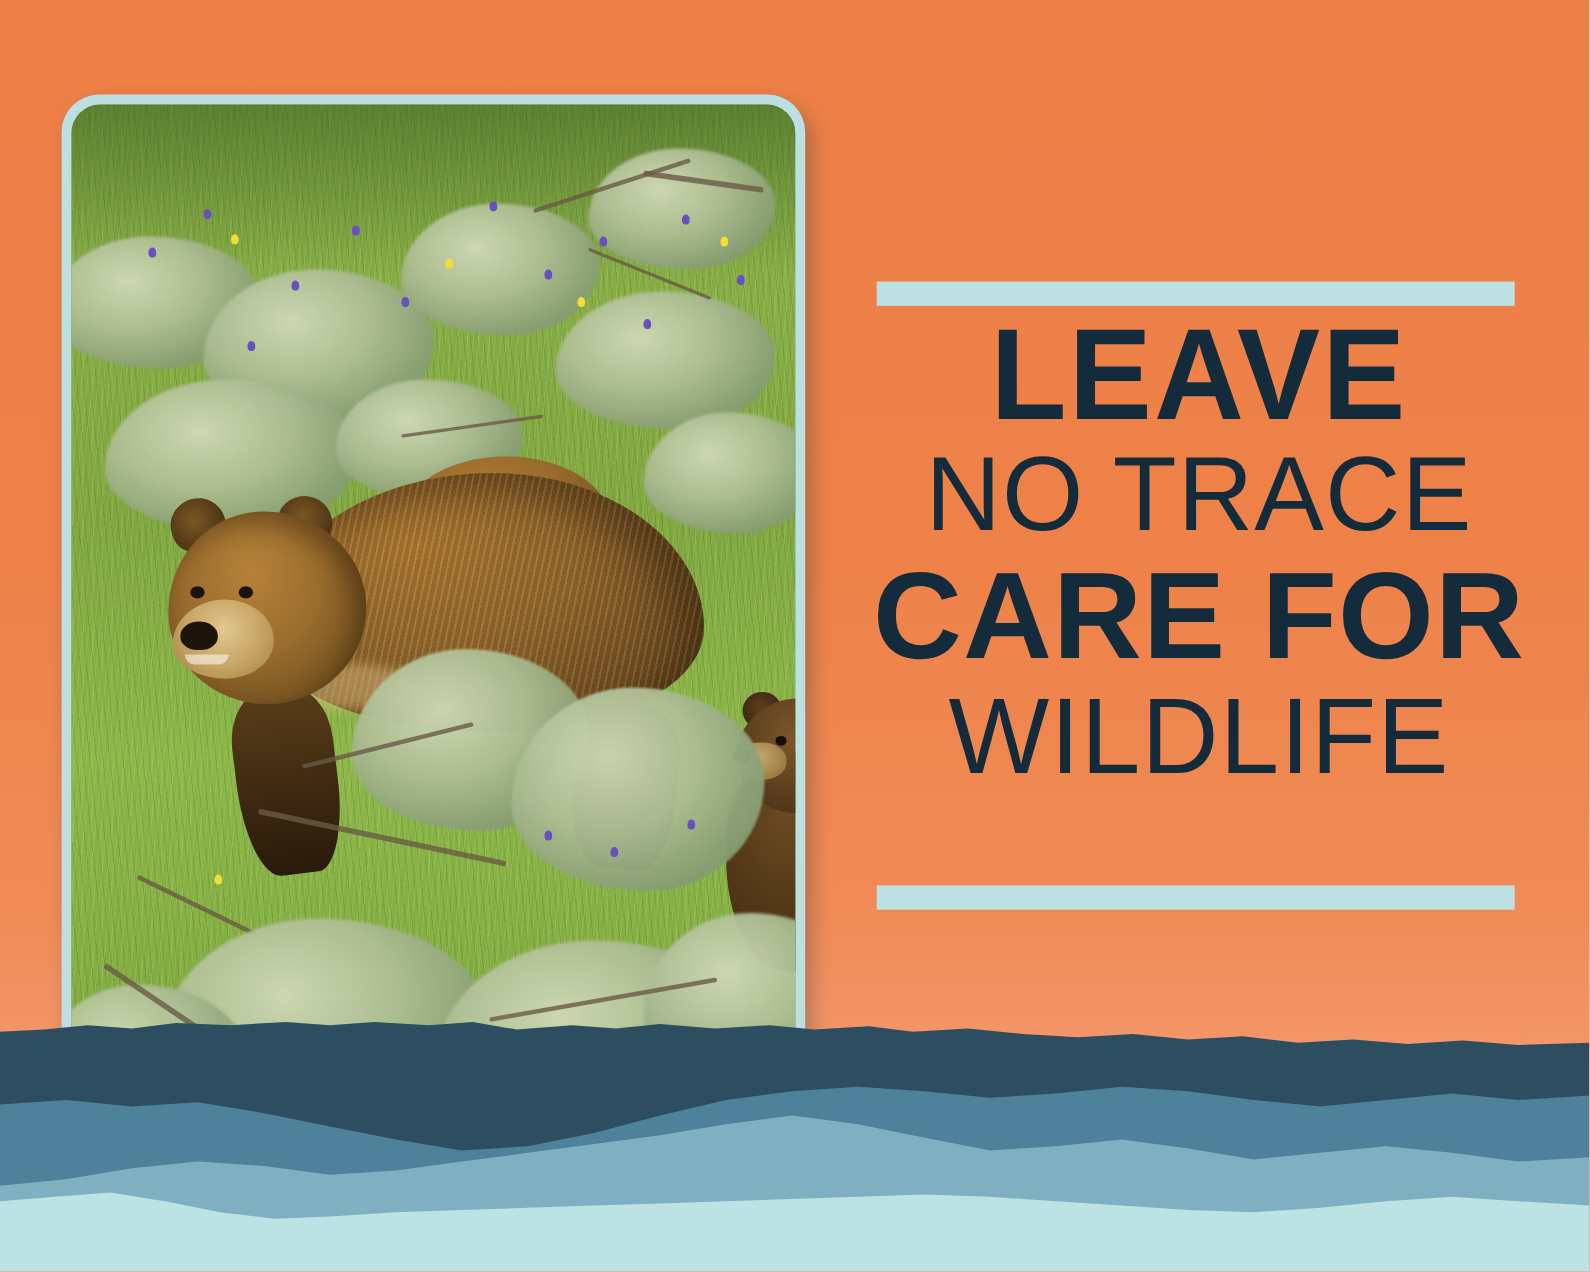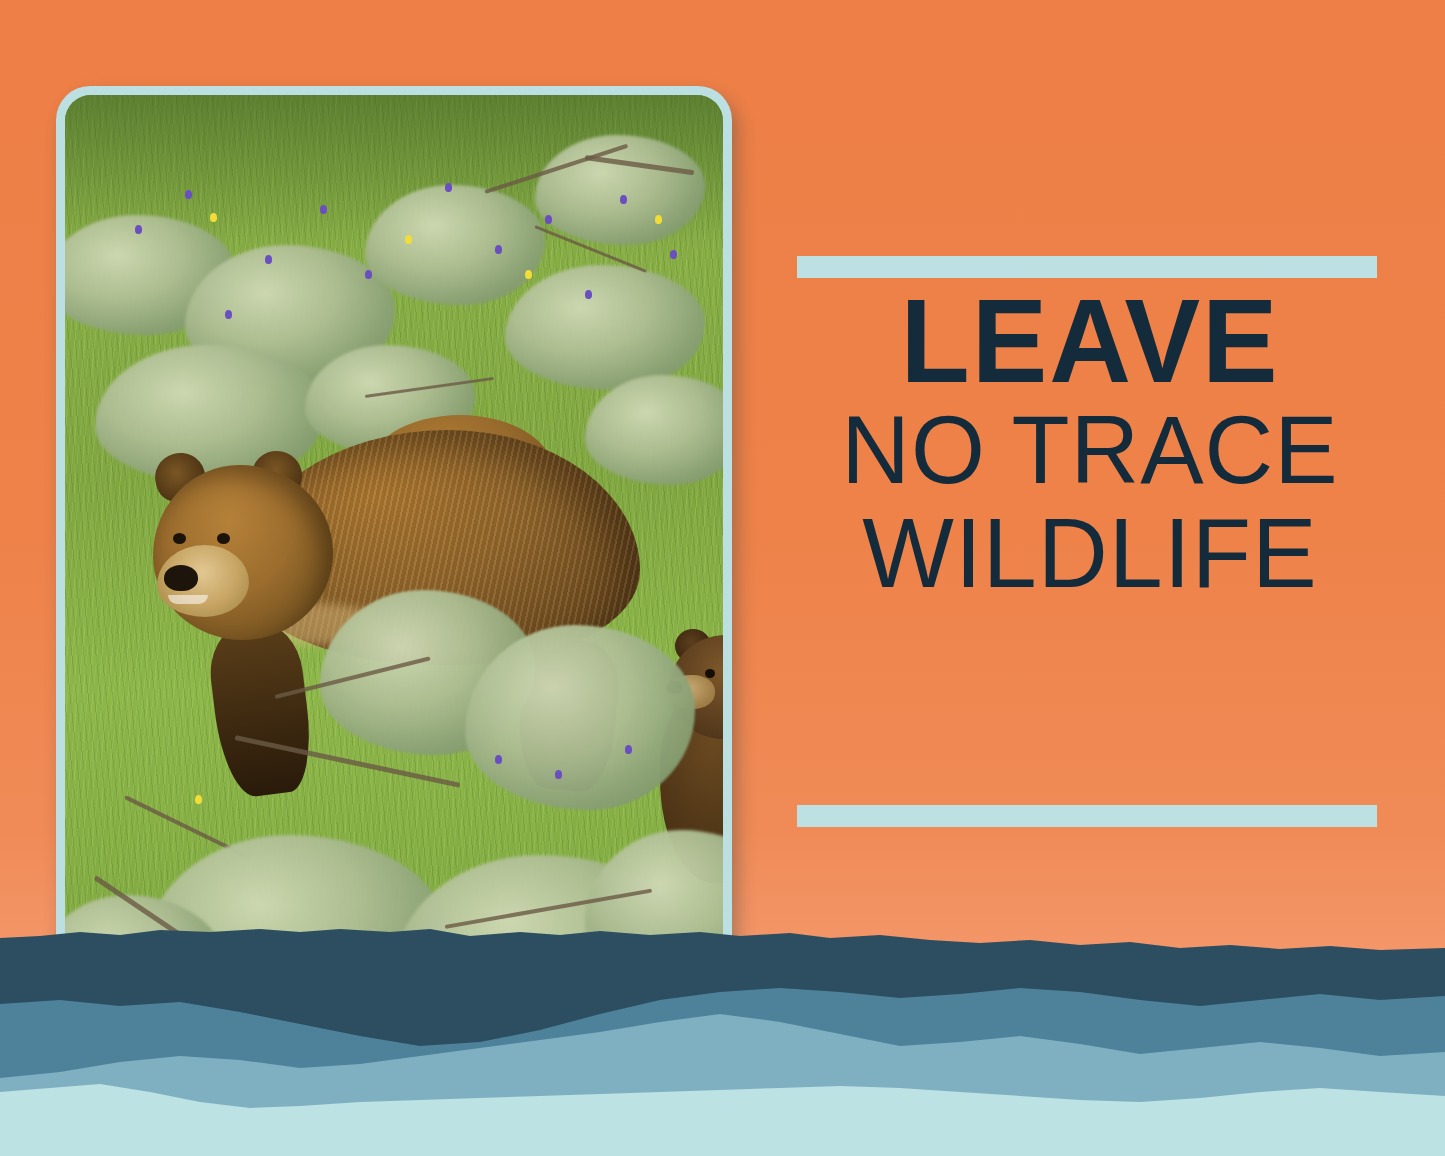--- a/index.html
+++ b/index.html
@@ -388,20 +388,21 @@
       <div class="flower fl-yellow" style="left:300px; top:940px;"></div>
     </div>
   </div>
 
   <div class="text-panel">
     <div class="accent-bar accent-top"></div>
 
     <div class="headline-block">
       <span class="line line-leave">LEAVE</span>
       <span class="line line-notrace">NO TRACE</span>
+      <span class="line line-carefor">CARE FOR</span>
       <span class="line line-wildlife">WILDLIFE</span>
     </div>
 
     <div class="accent-bar accent-bottom"></div>
   </div>
 
   <div class="landscape">
     <svg viewBox="0 0 1445 260" preserveAspectRatio="none" xmlns="http://www.w3.org/2000/svg">
       <path d="M0,42 L40,40 L80,36 L120,39 L160,34 L210,36 L260,33 L300,36 L340,33 L390,36 L430,33 L470,40 L520,36 L560,39 L600,35 L650,39 L700,36 L740,40 L790,37 L830,42 L880,39 L930,44 L980,47 L1030,44 L1080,49 L1130,46 L1180,52 L1230,49 L1280,53 L1330,50 L1380,54 L1445,52 L1445,260 L0,260 Z" fill="#2C4E60"></path>
       <path d="M0,108 L60,104 L120,110 L180,106 L240,116 L300,128 L360,140 L420,150 L480,146 L540,134 L600,118 L660,104 L720,96 L780,92 L840,96 L900,102 L960,98 L1020,92 L1080,96 L1140,104 L1200,110 L1260,104 L1320,98 L1380,104 L1445,100 L1445,260 L0,260 Z" fill="#4E829A"></path>

